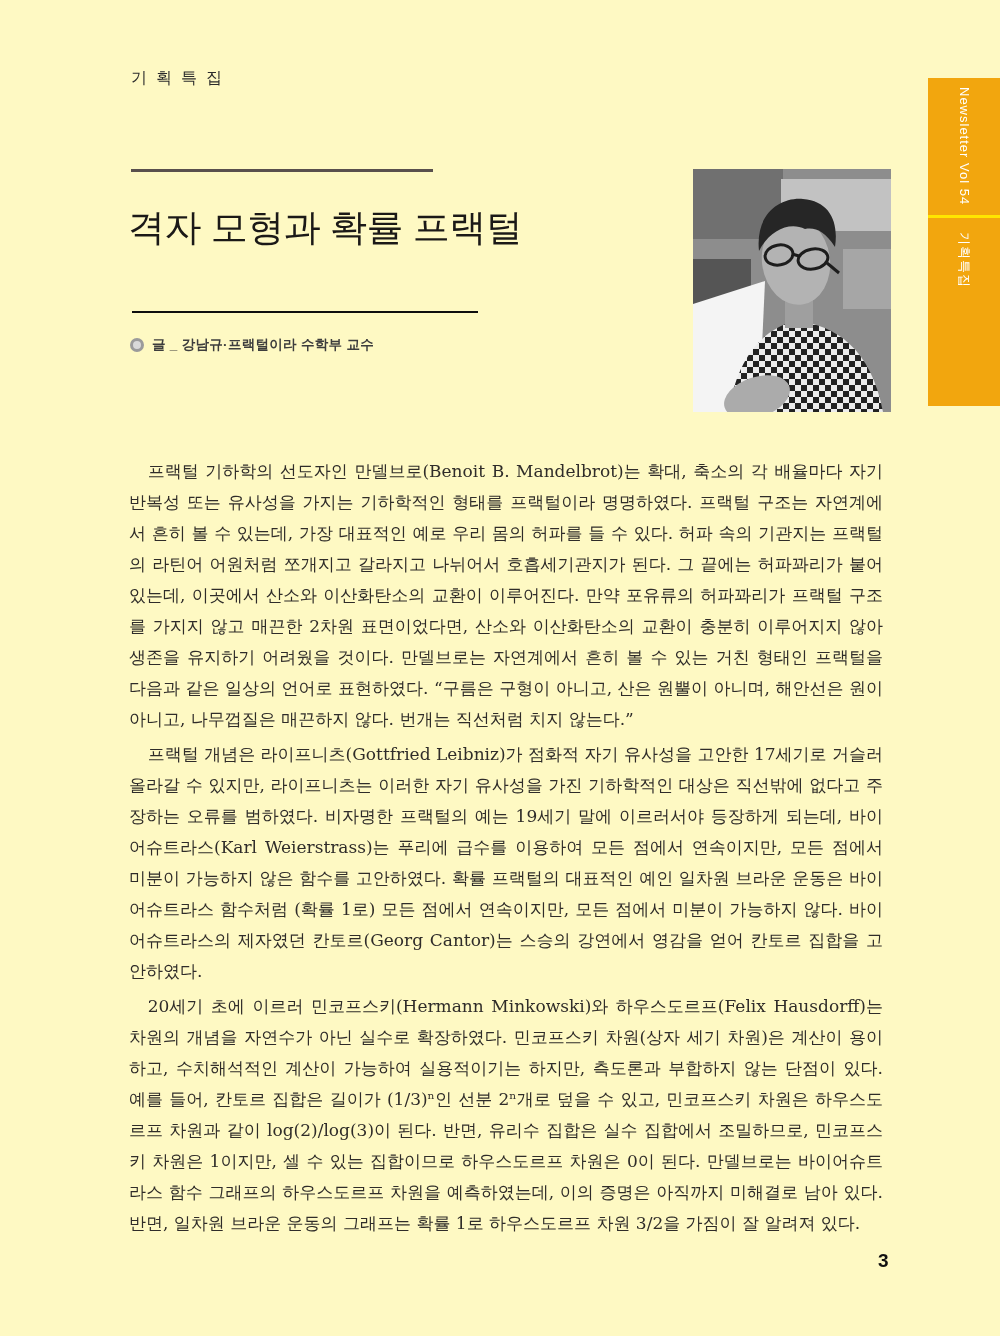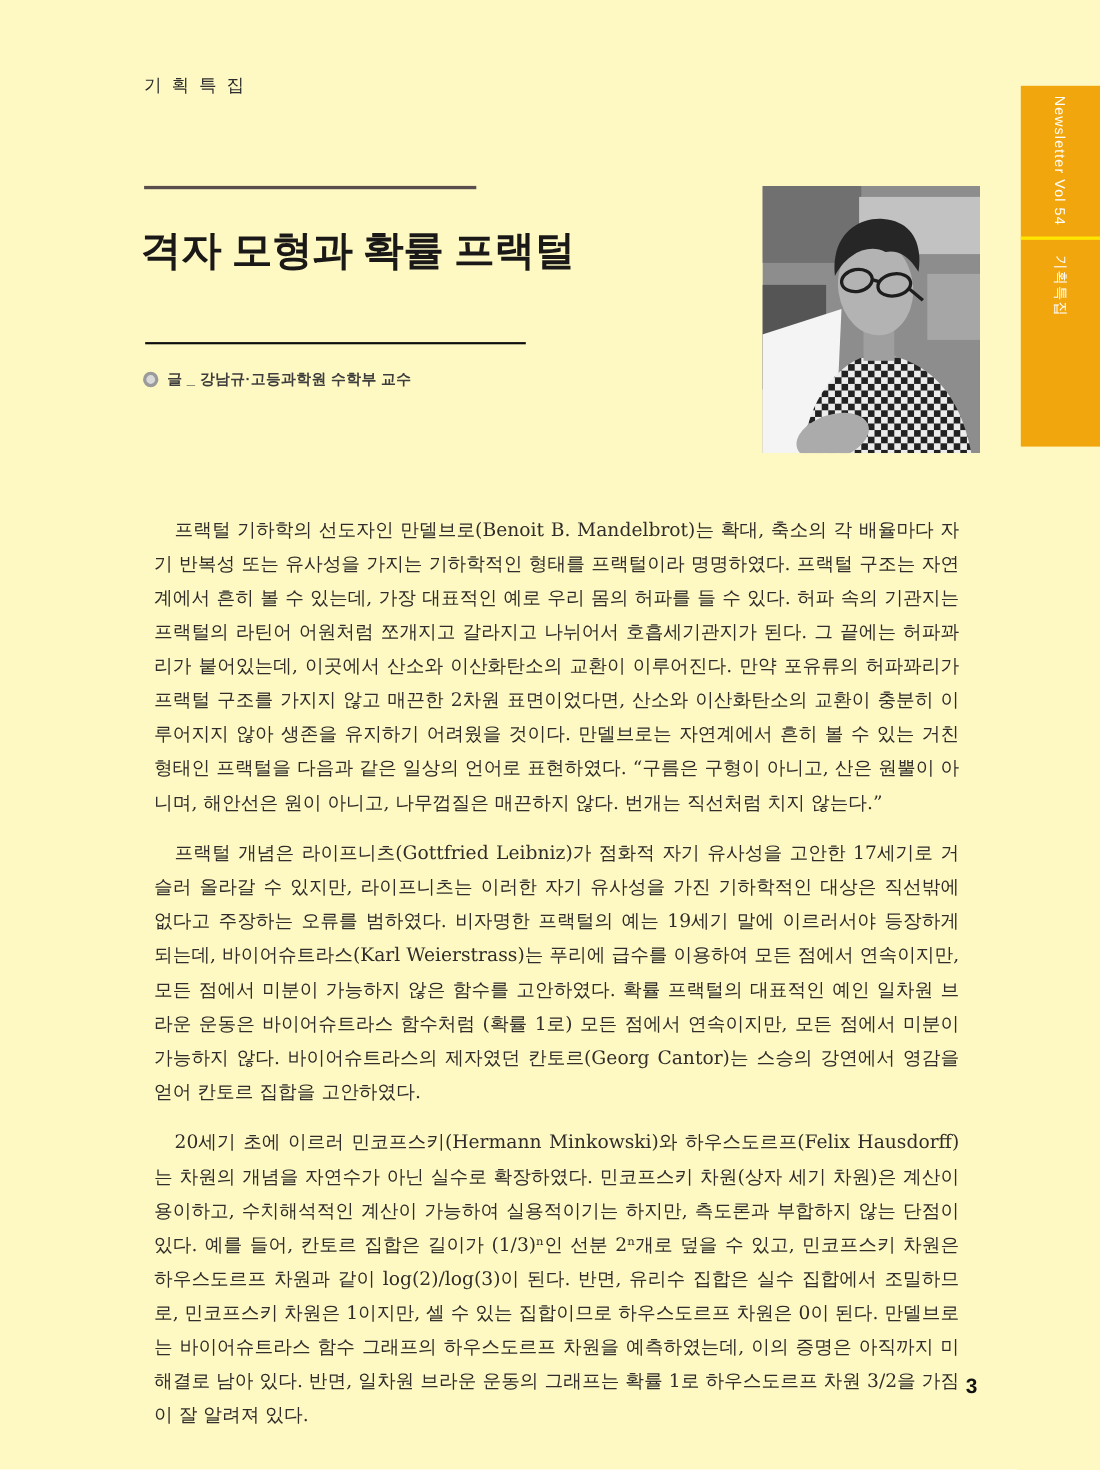--- a/index.html
+++ b/index.html
@@ -49,21 +49,21 @@
   
   .rule { position: absolute; }
   .rule-top  { left: 131px; top: 169px; width: 302px; height: 3px; background: #59504d; }
   .rule-bottom { left: 132px; top: 311px; width: 346px; height: 2px; background: #0e0e0e; }
   .title {
     position: absolute;
     left: 128px;
     top: 203px;
     margin: 0;
     font-size: 37px;
-    font-weight: 700;
+    font-weight: 400;
     letter-spacing: -0.5px;
     color: #1b1917;
     font-family: "Liberation Sans", "DejaVu Sans", sans-serif;
   }
 
   
   .byline {
     position: absolute;
     left: 130px;
     top: 336px;
@@ -102,21 +102,21 @@
     position: absolute;
     left: 125px;
     top: 452px;
     width: 762px;
     font-family: "DejaVu Serif", "Liberation Serif", serif;
     font-size: 17px;
     line-height: 31px;
     text-align: justify;
     color: #2f2c29;
   }
-  .body-text p { margin: 15px; text-indent: 1.1em; }
+  .body-text p { margin: 4px; text-indent: 1.1em; }
 
   
   .page-number {
     position: absolute;
     left: 878px;
     top: 1250px;
     font-size: 19px;
     font-weight: 700;
     color: #111111;
     font-family: "Liberation Sans", "DejaVu Sans", sans-serif;
@@ -134,21 +134,21 @@
     <div class="tab-divider"></div>
     <div class="tab-sec tab-sec-bottom">기획특집</div>
   </div>
 
   <div class="rule rule-top"></div>
   <h1 class="title">격자 모형과 확률 프랙털</h1>
   <div class="rule rule-bottom"></div>
 
   <div class="byline">
     <span class="byline-icon"></span>
-    <span class="byline-text">글 _ 강남규·고등과학원 수학부 교수</span>
+    <span class="byline-text">글 _ 강남규·프랙털이라 수학부 교수</span>
   </div>
 
   <div class="photo">
     <svg viewBox="0 0 198 243" width="198" height="243" preserveAspectRatio="none">
       <defs>
         <pattern id="chk" width="12" height="12" patternUnits="userSpaceOnUse">
           <rect width="12" height="12" fill="#ececec"></rect>
           <rect width="6" height="6" fill="#222222"></rect>
           <rect x="6" y="6" width="6" height="6" fill="#222222"></rect>
         </pattern>

